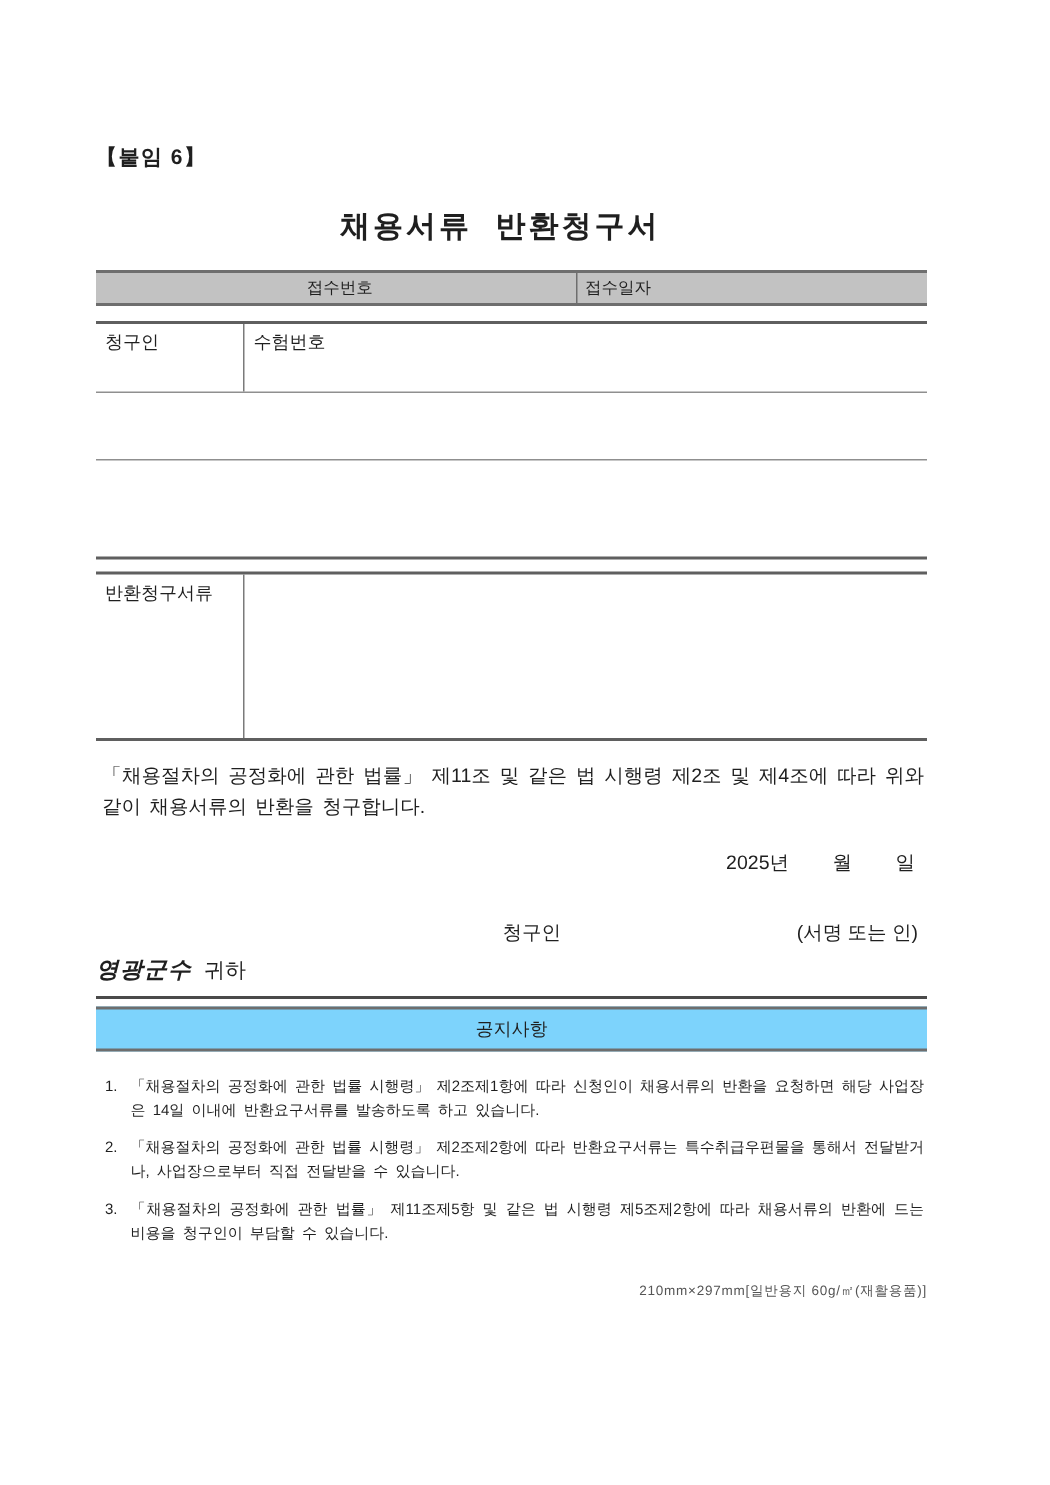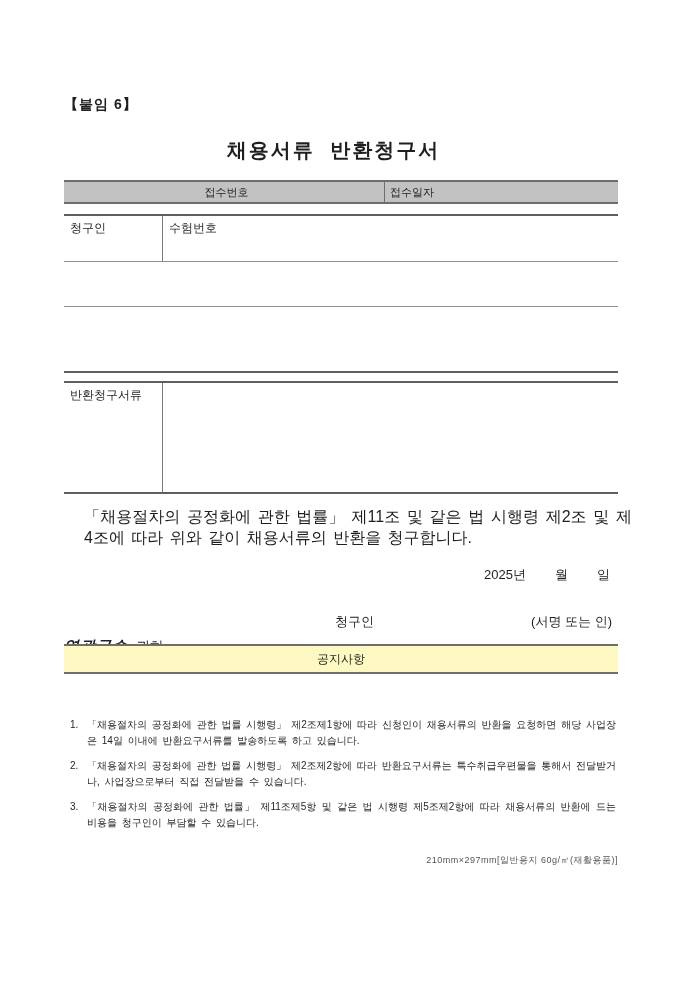--- a/index.html
+++ b/index.html
@@ -38,36 +38,36 @@
   .wide-col{flex:1;}
   .row-a{height:45px;}
   .row-b{height:45px;}
   .row-c{height:65px;}
   .addr-label{word-spacing:7px;}
   .rp-note{width:84px;text-align:justify;line-height:15px;}
 
   .docs-table{position:absolute;top:381px;left:0;width:554px;height:109px;
     border-top:2px solid #5f5f5f;border-bottom:2px solid #5f5f5f;display:flex;}
 
-  .statement{position:absolute;top:506px;left:16px;width:548px;padding-left:4px;
-    font-size:16px;line-height:21px;text-align:justify;word-spacing:2px;}
+  .statement{position:absolute;top:506px;left:0;width:548px;padding-left:4px;
+    font-size:13px;line-height:21px;text-align:justify;word-spacing:2px;}
 
   .date-line{position:absolute;top:566px;left:0;width:546px;
     display:flex;justify-content:flex-end;gap:29px;font-size:13px;}
   .sig-line{position:absolute;top:613px;left:0;width:554px;height:18px;font-size:13px;}
   .sig-claimant{position:absolute;left:271px;top:0;}
   .sig-note{position:absolute;right:6px;top:0;margin-left:10px;}
 
   .addressee{position:absolute;top:637px;left:0;font-size:14px;}
   .addressee .name{font-weight:bold;font-size:15px;margin-right:8px;letter-spacing:1px;font-style:italic;}
 
   .rule{position:absolute;top:664px;left:0;width:554px;border-top:2px solid #4a4a4a;}
 
-  .notice-bar{position:absolute;top:644px;left:0;width:554px;height:26px;
-    background:#fef9c3;border-top:2px solid #6e6e6e;border-bottom:2px solid #6e6e6e;
+  .notice-bar{position:absolute;top:671px;left:0;width:554px;height:26px;
+    background:#7dd3fc;border-top:2px solid #6e6e6e;border-bottom:2px solid #6e6e6e;
     text-align:center;font-size:12px;line-height:26px;}
 
   .notes{position:absolute;top:717px;left:6px;width:546px;}
   .note-item{display:flex;margin-bottom:9px;}
   .note-no{width:17px;flex:0 0 17px;font-size:10px;line-height:16px;}
   .note-text{flex:1;font-size:10px;line-height:16px;text-align:justify;word-spacing:2px;}
 
   .footer{position:absolute;top:854px;left:0;width:554px;text-align:right;
     font-size:9px;color:#555555;letter-spacing:0.5px;}
 </style>

